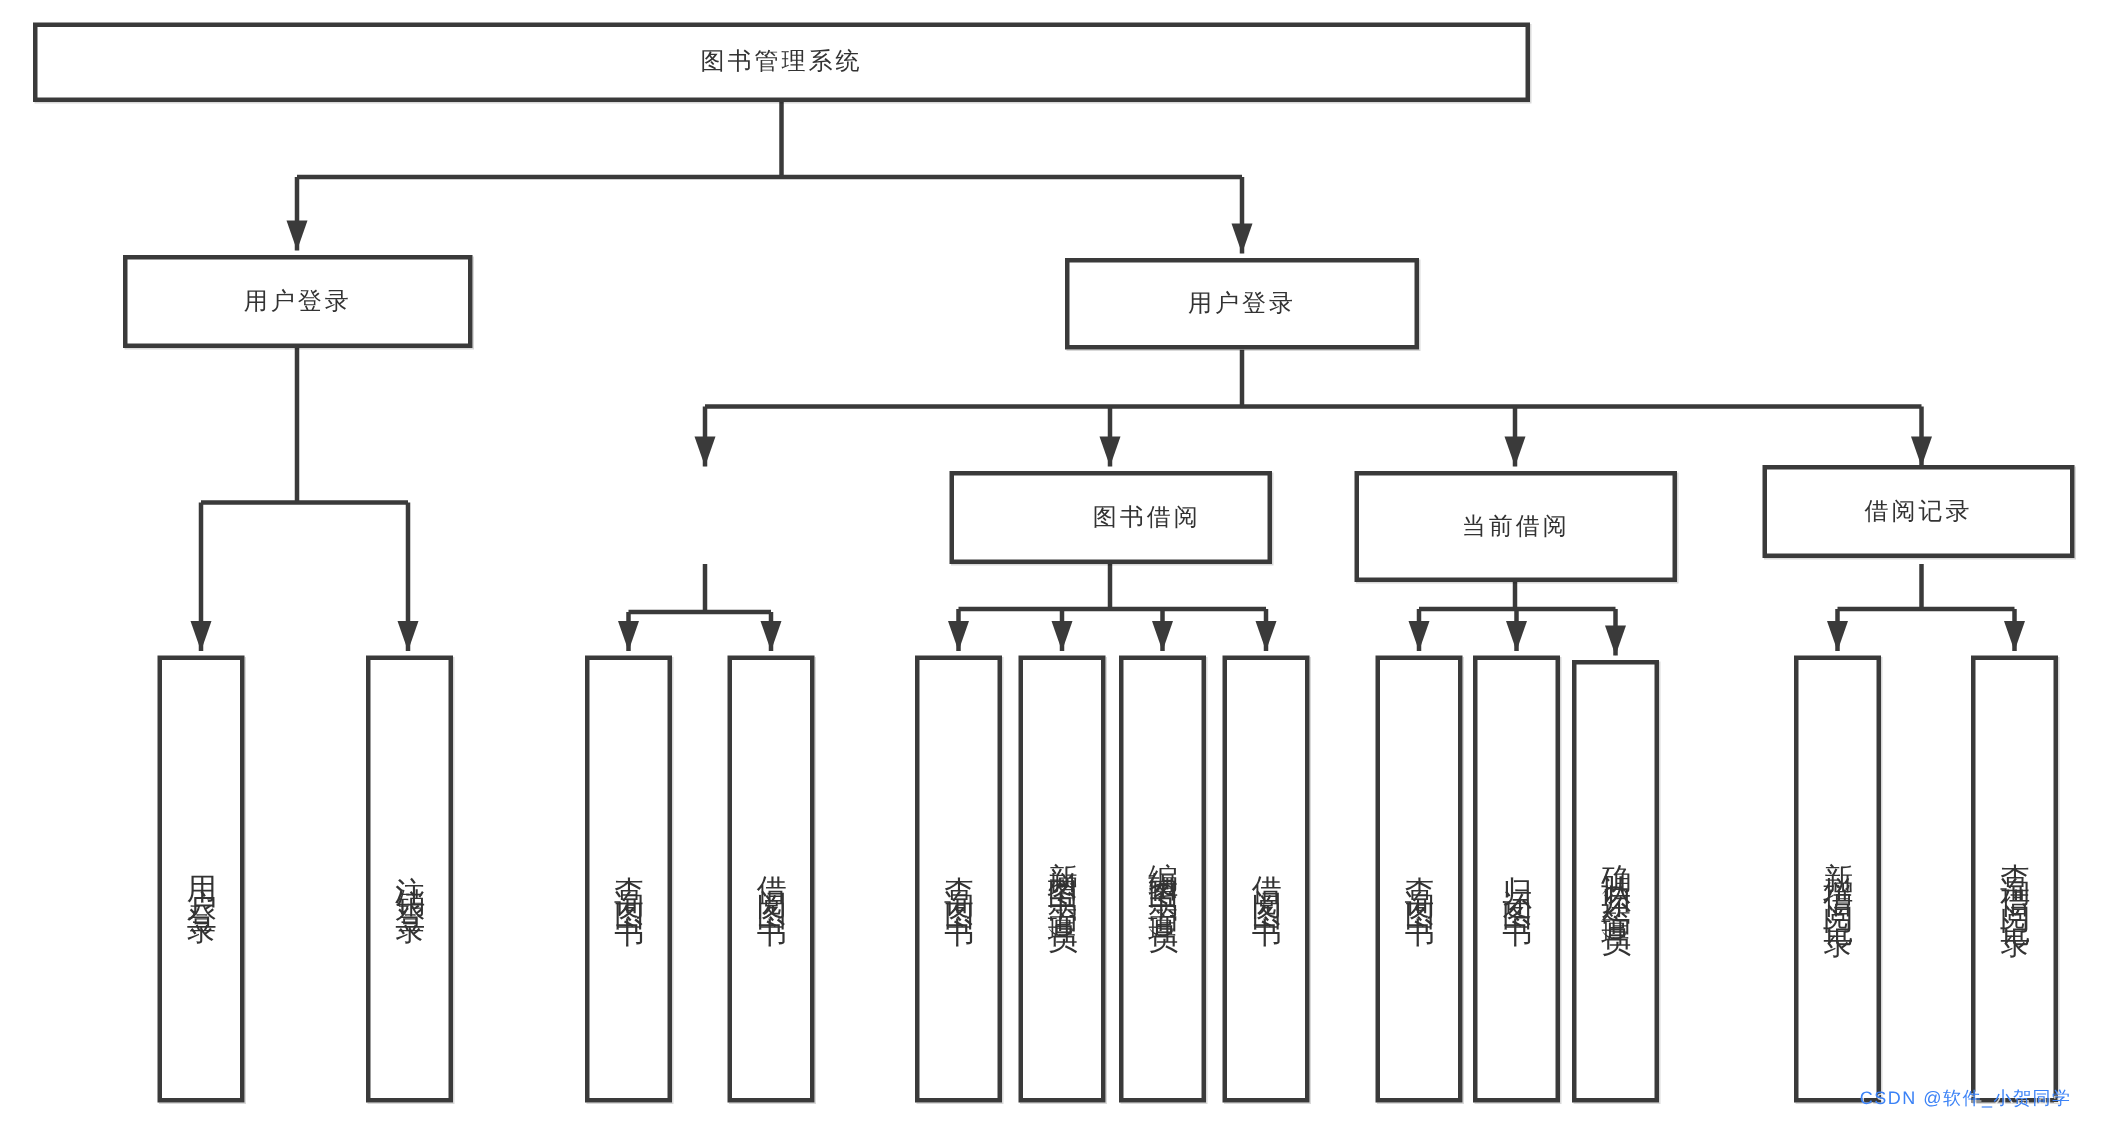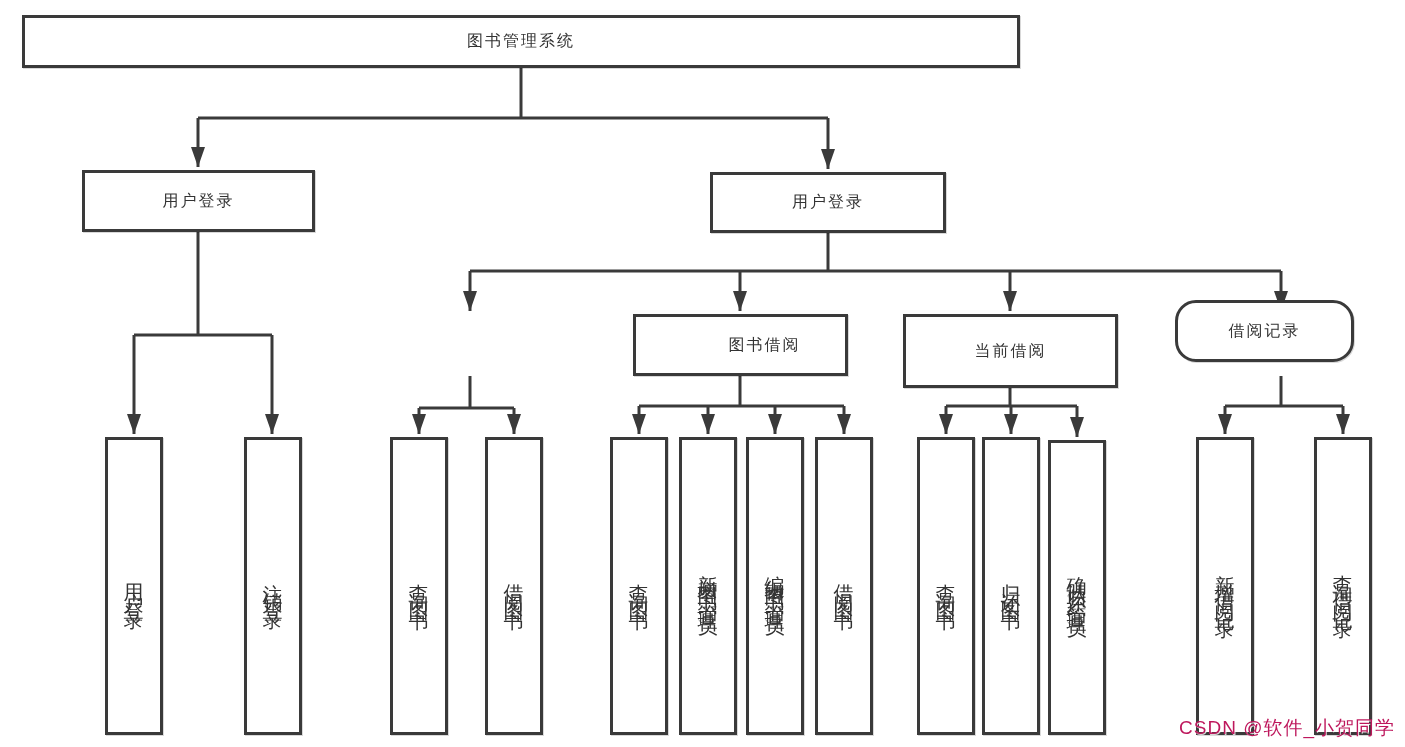--- a/index.html
+++ b/index.html
@@ -13,22 +13,22 @@
     position:absolute;border:3px solid #3a3a3a;background:#ffffff;
     display:flex;align-items:center;justify-content:center;
     box-sizing:border-box;box-shadow:1px 1px 0 rgba(0,0,0,0.15);
   }
   .h-box{font-size:16px;letter-spacing:2px;white-space:nowrap;}
   .v-box{
     writing-mode:vertical-rl;text-orientation:mixed;
     font-size:20px;letter-spacing:9px;line-height:1;
   }
   .watermark{
-    position:absolute;right:10px;bottom:6px;font-size:19px;
-    color:#be185d;letter-spacing:1px;white-space:nowrap;z-index:5;
+    position:absolute;right:24px;bottom:6px;font-size:12px;
+    color:#3b82f6;letter-spacing:1px;white-space:nowrap;z-index:5;
     text-shadow:1px 1px 0 rgba(255,255,255,0.8);
   }
 </style>
 </head>
 <body>
 
 <div class="stage">
 
   <svg class="connectors" viewBox="0 0 1405 747" xmlns="http://www.w3.org/2000/svg">
     <defs>
@@ -80,21 +80,21 @@
     </g>
   </svg>
 
   <div class="box h-box" style="left:22px;top:15px;width:998px;height:53px;">图书管理系统</div>
 
   <div class="box h-box" style="left:82px;top:170px;width:233px;height:62px;">用户登录</div>
   <div class="box h-box" style="left:710px;top:172px;width:236px;height:61px;">用户登录</div>
 
   <div class="box h-box" style="left:633px;top:314px;width:215px;height:62px;padding-left:48px;">图书借阅</div>
   <div class="box h-box" style="left:903px;top:314px;width:215px;height:74px;">当前借阅</div>
-  <div class="box h-box" style="left:1175px;top:300px;width:179px;height:62px;border-radius:21px;">借阅记录</div>
+  <div class="box h-box" style="left:1175px;top:310px;width:208px;height:62px;">借阅记录</div>
 
   <div class="box v-box" style="left:105px;top:437px;width:58px;height:298px;">用户登录</div>
   <div class="box v-box" style="left:244px;top:437px;width:58px;height:298px;">注销登录</div>
 
   <div class="box v-box" style="left:390px;top:437px;width:58px;height:298px;">查询图书</div>
   <div class="box v-box" style="left:485px;top:437px;width:58px;height:298px;">借阅图书</div>
 
   <div class="box v-box" style="left:610px;top:437px;width:58px;height:298px;">查询图书</div>
   <div class="box v-box" style="left:679px;top:437px;width:58px;height:298px;letter-spacing:6px;">新增图书（管理员）</div>
   <div class="box v-box" style="left:746px;top:437px;width:58px;height:298px;letter-spacing:6px;">编辑图书（管理员）</div>

